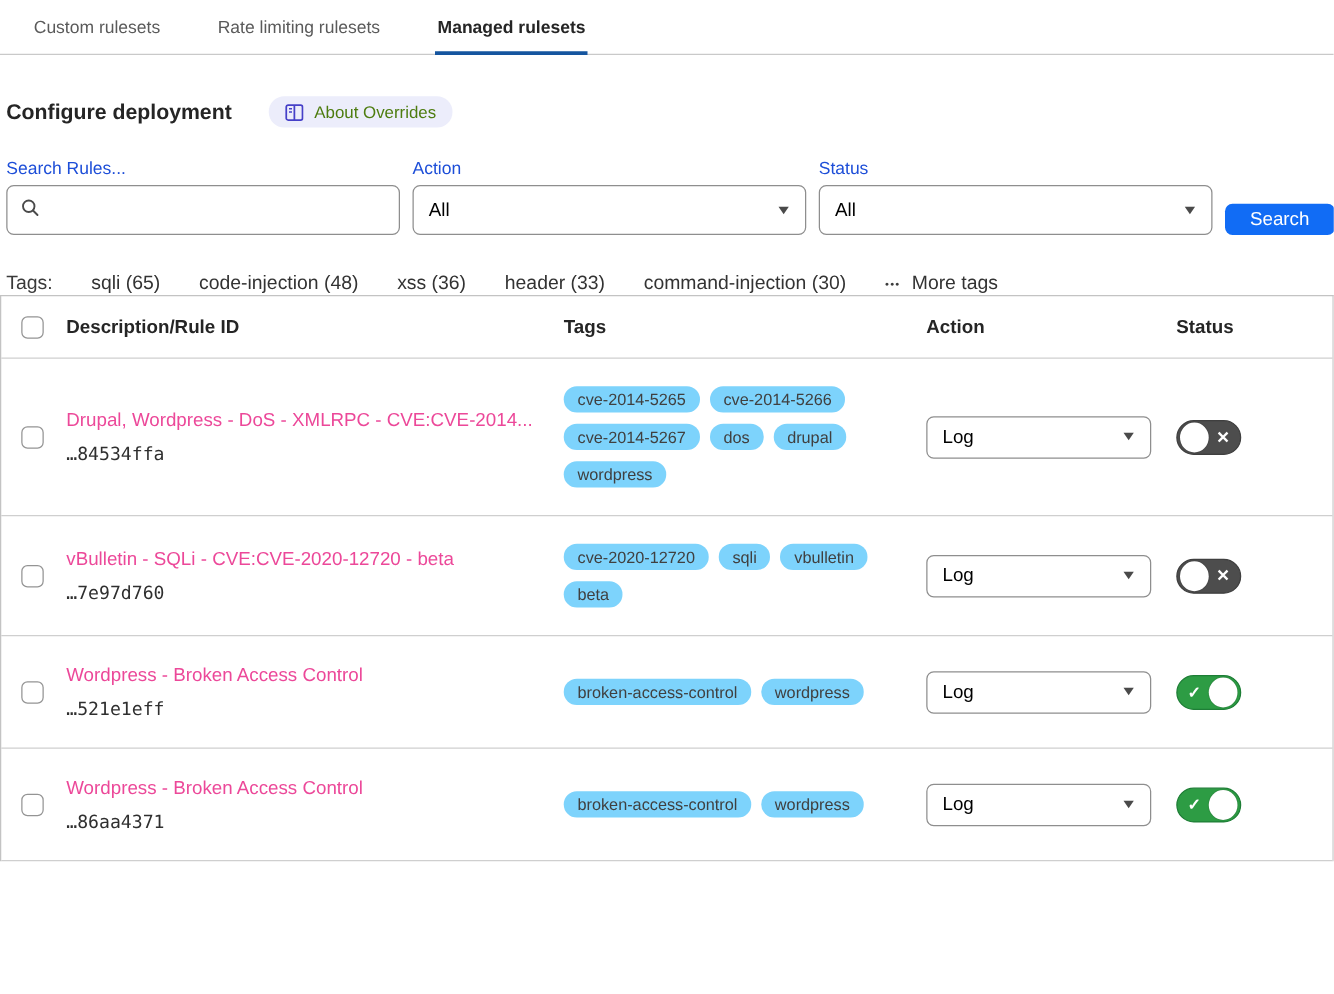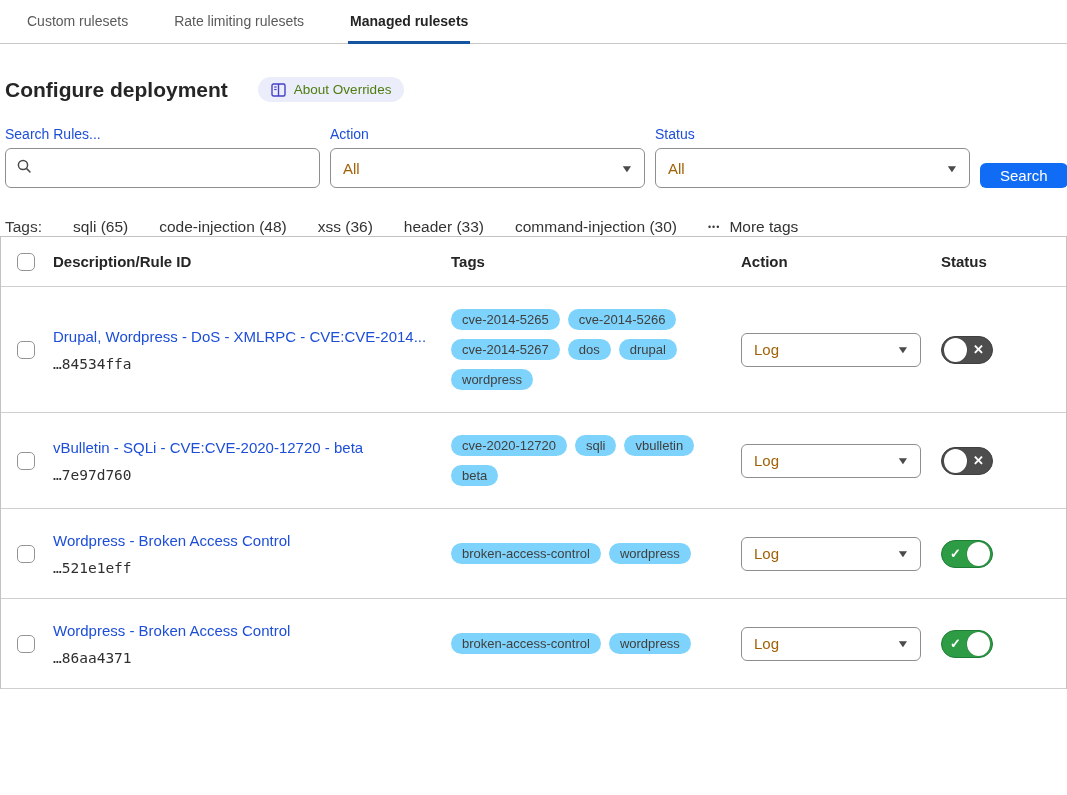--- a/index.html
+++ b/index.html
@@ -16,21 +16,21 @@
     border-bottom:1px solid #c9c9c9;
   }
   .tab {
     font-size:14px; color:#5a5a5a; padding:13px 2px 12px;
     cursor:pointer; border-bottom:3px solid transparent; margin-bottom:-1px;
   }
   .tab.active { color:#252525; font-weight:bold; border-bottom-color:#15559f; }
 
   
   .head-row { display:flex; align-items:center; gap:30px; margin:33px 5px 0 5px; }
-  .page-title { font-size:21px; font-weight:bold; color:#252525; }
+  .page-title { font-size:17px; font-weight:bold; color:#252525; }
   .badge {
     display:inline-flex; align-items:center; gap:8px;
     background:#ecedfb; color:#4d7c0f; font-size:13.5px;
     padding:5px 13px; border-radius:13px; cursor:pointer;
   }
   .badge svg { display:block; }
 
   
   .filters { display:flex; gap:10px; margin:24px 5px 0 5px; align-items:flex-end; }
   .field { display:flex; flex-direction:column; }
@@ -42,21 +42,21 @@
   .searchbox input {
     border:none; outline:none; flex:1; font-size:15px;
     font-family:"Liberation Sans", sans-serif; background:transparent;
   }
   .select {
     border:1px solid #8e8e8e; border-radius:6px; background:#fff;
     display:flex; align-items:center; justify-content:space-between;
     padding:0 12px; cursor:pointer;
   }
   .filters .select { width:315px; height:40px; }
-  .select-value { font-size:15px; color:#a16207; }
+  .select-value { font-size:15px; color:#000000; }
   .chevron { font-size:10px; color:#4a4a4a; transform:scaleX(1.4); }
   .btn-primary {
     height:25px; padding:0 20px; background:#116cf5; color:#fff;
     font-size:15px; border:none; border-radius:6px; cursor:pointer;
     font-family:"Liberation Sans", sans-serif; margin-left:0;
   }
 
   
   .tags-bar { display:flex; align-items:center; gap:31px; margin:30px 5px 0 5px; font-size:15.5px; }
   .tags-bar-label { color:#3a3a3a; }
@@ -74,21 +74,21 @@
     align-items:center;
   }
   .thead { border-bottom:1px solid #cfcfcf; height:50px; }
   .th { font-size:15px; font-weight:bold; color:#252525; }
   .checkbox {
     width:18px; height:18px; border:1px solid #949494; border-radius:5px;
     margin-left:16px; background:#fff; cursor:pointer;
   }
   .trow { border-bottom:1px solid #cfcfcf; padding:22px 0; }
   .desc-cell { padding-right:20px; }
-  .rule-title { font-size:15px; color:#1d4ed8; line-height:20px; }
+  .rule-title { font-size:15px; color:#ec4899; line-height:20px; }
   .rule-id {
     font-family:"DejaVu Sans Mono", monospace;
     font-size:14.5px; color:#2f2f2f; margin-top:9px;
   }
   .tags-cell { display:flex; flex-wrap:wrap; gap:9px 8px; align-content:center; padding-right:24px; }
   .pill {
     background:#7dd3fc; color:#404040; font-size:13px;
     padding:3px 11px; border-radius:11px; white-space:nowrap;
   }
   .action-cell .select { width:180px; height:34px; }

